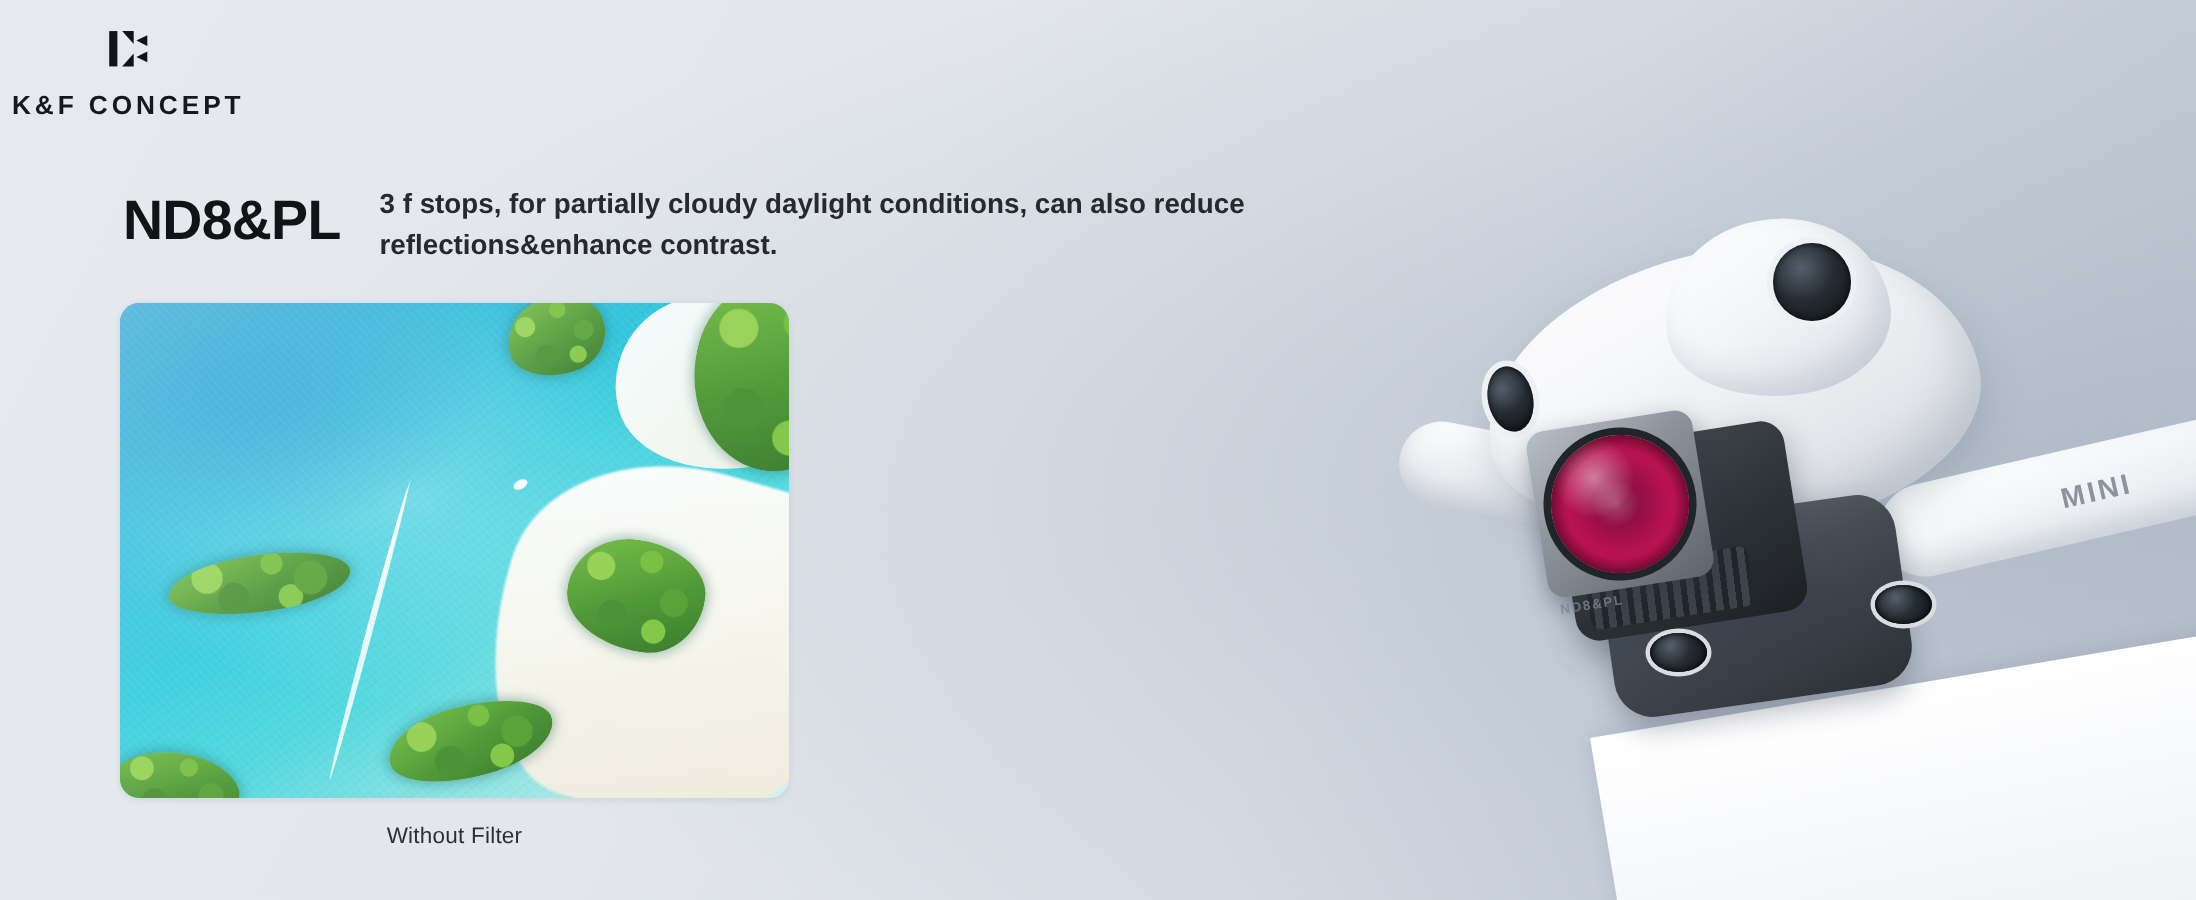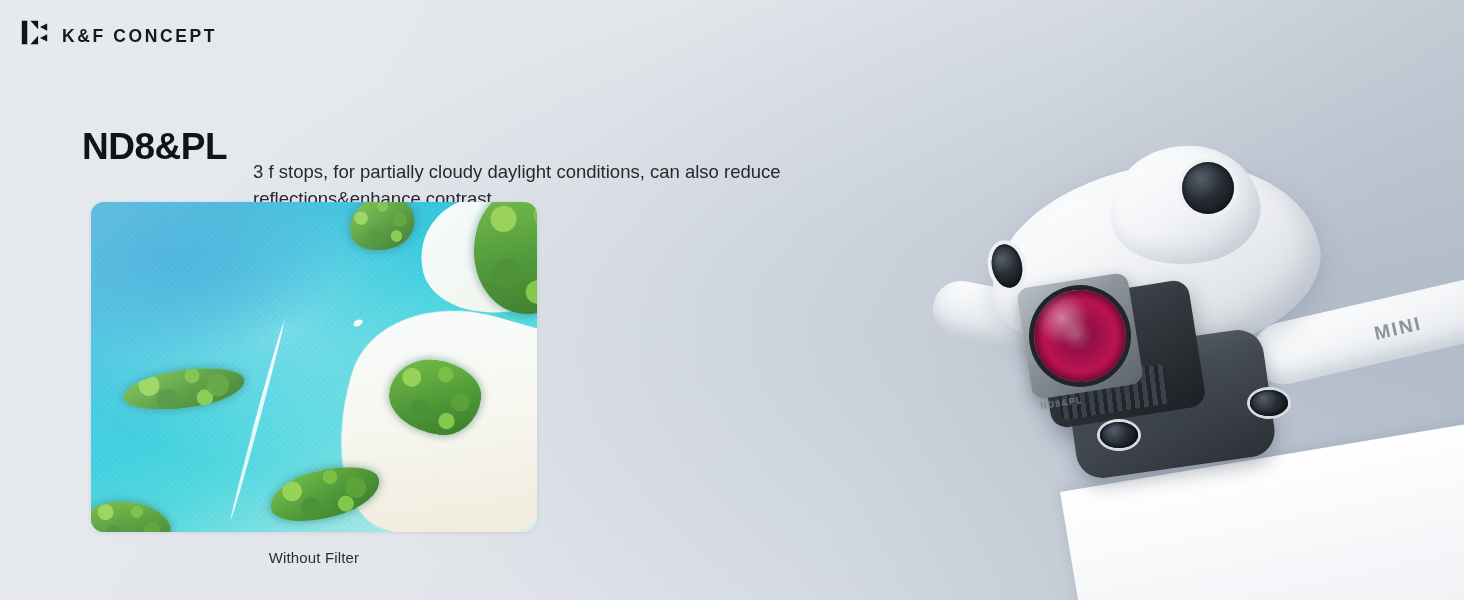--- a/index.html
+++ b/index.html
@@ -12,41 +12,41 @@
   }
   .stage {
     position:absolute; inset:0;
     background:
       radial-gradient(120% 95% at 92% 52%, rgba(163,175,190,0.55) 0%, rgba(163,175,190,0.18) 42%, rgba(163,175,190,0) 68%),
       linear-gradient(118deg, #e6eaef 0%, #e3e7ec 38%, #d9dee5 62%, #c5ccd6 84%, #bcc4cf 100%);
     overflow:hidden;
   }
 
   
-  .brand { position:absolute; left:20px; top:18px; display:flex; align-items:flex-end; gap:13px; }
+  .brand { position:absolute; left:8px; top:18px; display:flex; align-items:center; gap:13px;flex-direction:column; }
   .brand-mark { width:29px; height:29px; display:block; }
   .brand-name {
     font-size:17.5px; font-weight:700; letter-spacing:2.6px;
     color:#16181b; white-space:nowrap;
   }
 
   
   .headline-row { position:absolute; left:82px; top:122px; display:flex; align-items:flex-start; }
   .headline {
     font-size:37px; font-weight:800; letter-spacing:-0.5px;
     color:#111316; line-height:1.0; white-space:nowrap;
     padding-top:6px;
   }
   .subcopy {
     margin-left:26px; max-width:680px;
-    font-size:18.5px; line-height:1.47; color:#26292e; font-weight:400;margin-top:36px;
-  }
-
-  
-  .shots { position:absolute; left:91px; top:202px; display:flex; gap:20px;justify-content:space-between; }
+    font-size:18.5px; line-height:1.47; color:#26292e; font-weight:700;
+  }
+
+  
+  .shots { position:absolute; left:80px; top:202px; display:flex; gap:20px;justify-content:space-between; }
   .shot-wrap { display:flex; flex-direction:column; align-items:center; }
   .shot {
     width:446px; height:330px; border-radius:13px; overflow:hidden;
     position:relative; box-shadow:0 1px 4px rgba(70,85,105,0.13);
   }
   .shot.narrow { width:440px; }
   .caption {
     margin-top:17px; font-size:15px; color:#2c3035; letter-spacing:0.15px;
   }
 

